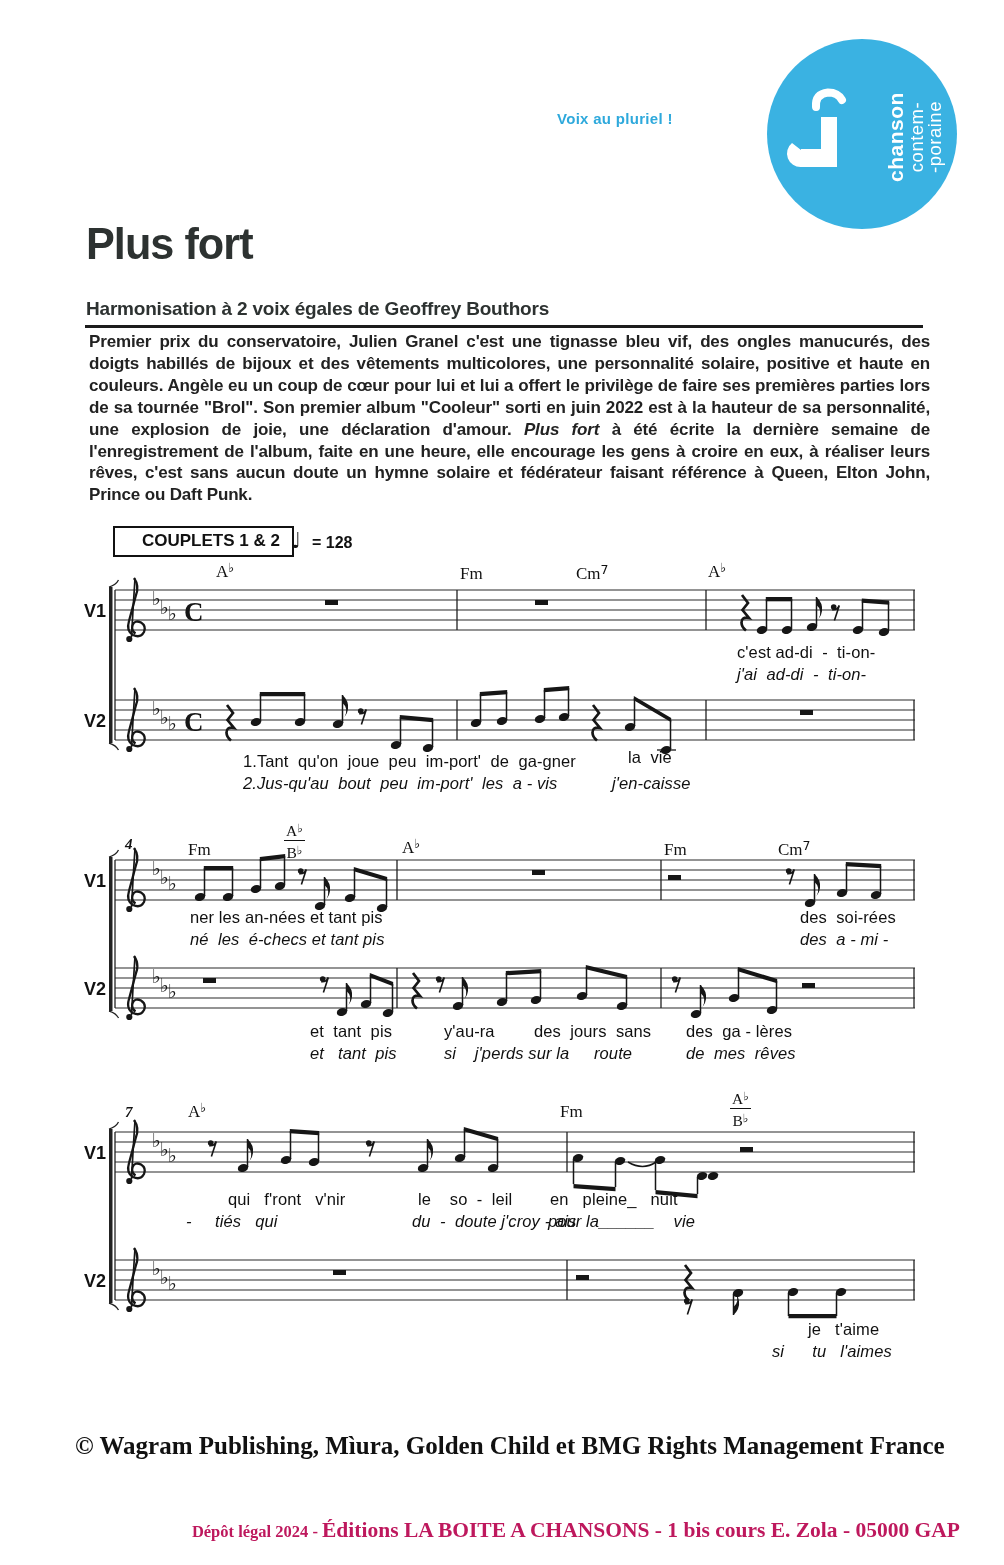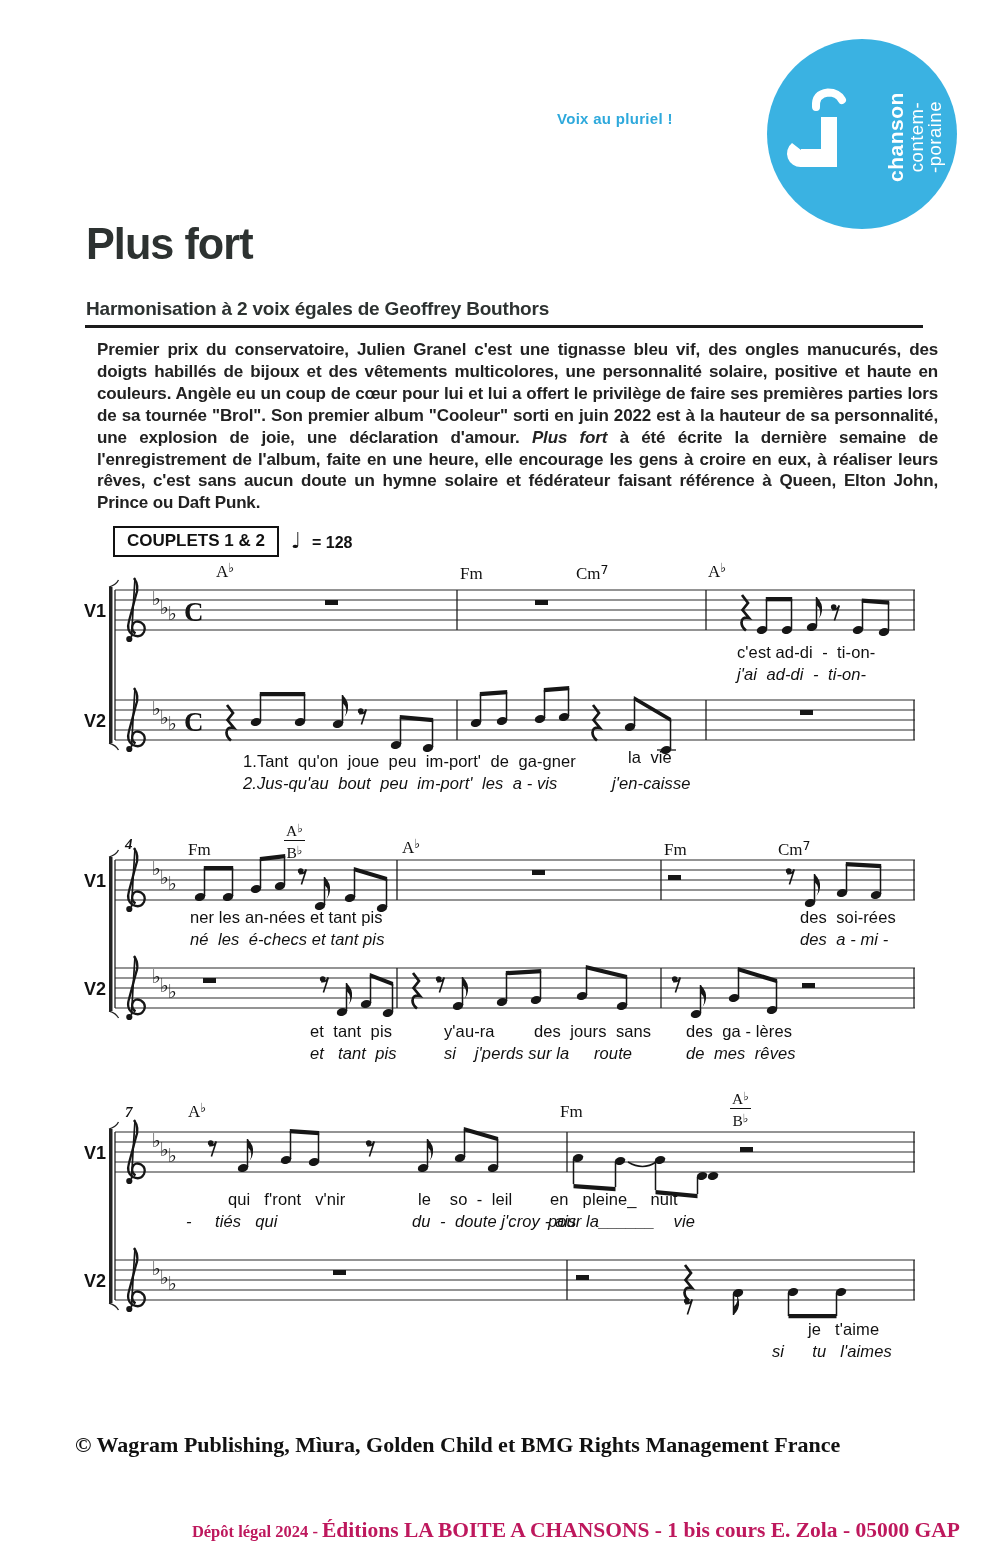--- a/index.html
+++ b/index.html
@@ -5,34 +5,34 @@
   html,body{margin:0;padding:0;background:#d8d8d8;}
   #page{position:relative;width:1004px;height:1565px;background:#ffffff;overflow:hidden;
         font-family:"Liberation Sans",sans-serif;color:#1d1d1d;}
   .abs{position:absolute;}
   .tagline{font-size:15px;font-weight:bold;letter-spacing:.3px;}
   .title{font-size:45px;font-weight:bold;color:#2d3231;letter-spacing:-1px;transform:scaleX(.96);transform-origin:left;}
   .credit{font-size:19px;font-weight:bold;color:#2d3231;letter-spacing:-.2px;}
   .rule{background:#1c1c1c;height:2.6px;}
   .intro{width:841px;font-size:17px;font-weight:bold;line-height:21.9px;text-align:justify;color:#222;letter-spacing:-.15px;}
   .intro .it{font-style:italic;}
-  .secbox{border:2.3px solid #111;padding:3px 12px 4px 12px;font-size:17px;font-weight:bold;color:#111;}
+  .secbox{border:2.3px solid #111;padding:3px 12px 4px 27px;font-size:17px;font-weight:bold;color:#111;}
   .tempon{font-family:"DejaVu Sans",sans-serif;font-size:22px;color:#111;}
   .tempot{font-size:16px;font-weight:bold;color:#111;}
   .vlabel{font-size:18px;font-weight:bold;color:#111;}
   .mnum{font-family:"Liberation Serif",serif;font-style:italic;font-size:15px;font-weight:bold;color:#111;}
   .chord{font-family:"Liberation Serif",serif;font-size:17px;color:#111;white-space:pre;}
   .chord .acc{font-family:"DejaVu Sans",sans-serif;font-size:12.5px;vertical-align:5px;}
   .frac{display:inline-flex;flex-direction:column;align-items:center;font-family:"Liberation Serif",serif;font-size:15.5px;color:#111;line-height:16px;}
   .frac .top{border-bottom:1.4px solid #111;padding:0 2px 1px 2px;}
   .frac .bot{padding-top:1px;}
   .frac .acc{font-family:"DejaVu Sans",sans-serif;font-size:11.5px;vertical-align:3.5px;}
   .lyr{font-size:16.5px;color:#101010;white-space:pre;letter-spacing:.1px;text-align:right;}
   .lyr.it{font-style:italic;}
-  .copyr{font-family:"Liberation Serif",serif;font-size:22px;font-weight:bold;color:#111;}
+  .copyr{font-family:"Liberation Serif",serif;font-size:25px;font-weight:bold;color:#111;}
   .legal{font-family:"Liberation Serif",serif;font-weight:bold;color:#be185d;white-space:pre;}
   .legal .sm{font-size:16.5px;}
   .legal .lg{font-size:21.5px;}
   svg text.timesig{font-family:"Liberation Serif",serif;font-size:27px;font-weight:bold;fill:#161616;}
   svg .sl{stroke:#2a2a2a;stroke-width:1.2;fill:none;}
   svg .bl{stroke:#222;stroke-width:1.3;fill:none;}
   svg .stem{stroke:#161616;stroke-width:1.5;fill:none;}
   svg .bm{fill:#161616;}
   svg .tie{stroke:#161616;stroke-width:1.6;fill:none;}
   svg .ldg{stroke:#161616;stroke-width:1.3;}
@@ -78,21 +78,21 @@
     </g>
     <text transform="translate(903,137) rotate(-90)" text-anchor="middle" fill="#fff" font-family="'Liberation Sans',sans-serif" font-size="21" font-weight="bold" letter-spacing="0.5">chanson</text>
     <text transform="translate(923,137) rotate(-90)" text-anchor="middle" fill="#fff" font-family="'Liberation Sans',sans-serif" font-size="18.5" letter-spacing="0.5">contem-</text>
     <text transform="translate(941,137) rotate(-90)" text-anchor="middle" fill="#fff" font-family="'Liberation Sans',sans-serif" font-size="18.5" letter-spacing="0.5">-poraine</text>
   </svg>
 
   <div class="abs title" style="left:86px;top:218px">Plus fort</div>
   <div class="abs credit" style="left:86px;top:298px">Harmonisation à 2 voix égales de Geoffrey Bouthors</div>
   <div class="abs rule" style="left:85px;top:325px;width:838px"></div>
 
-  <p class="abs intro" style="left:85px;top:327px;margin:12px">
+  <p class="abs intro" style="left:85px;top:327px;margin:4px">
     <span>Premier prix du conservatoire, Julien Granel c'est une tignasse bleu vif, des ongles manucurés, des doigts habillés de bijoux et des vêtements multicolores, une personnalité solaire, positive et haute en couleurs. Angèle eu un coup de cœur pour lui et lui a offert le privilège de faire ses premières parties lors de sa tournée "Brol". Son premier album "Cooleur" sorti en juin 2022 est à la hauteur de sa personnalité, une explosion de joie, une déclaration d'amour.   </span><span class="it">Plus fort</span><span> à été écrite la dernière semaine de l'enregistrement de l'album, faite en une heure, elle encourage les gens à croire en eux, à réaliser leurs rêves, c'est sans aucun doute un hymne solaire et fédérateur faisant référence à Queen, Elton John, Prince ou Daft Punk.</span>
   </p>
 
   <div class="abs secbox" style="left:113px;top:526px">COUPLETS 1 &amp; 2</div>
   <div class="abs tempon" style="left:291px;top:528px">♩</div>
   <div class="abs tempot" style="left:312px;top:534px">= 128</div>
 
   <div class="abs vlabel" style="left:84px;top:601px">V1</div>
   <div class="abs vlabel" style="left:84px;top:711px">V2</div>
 

